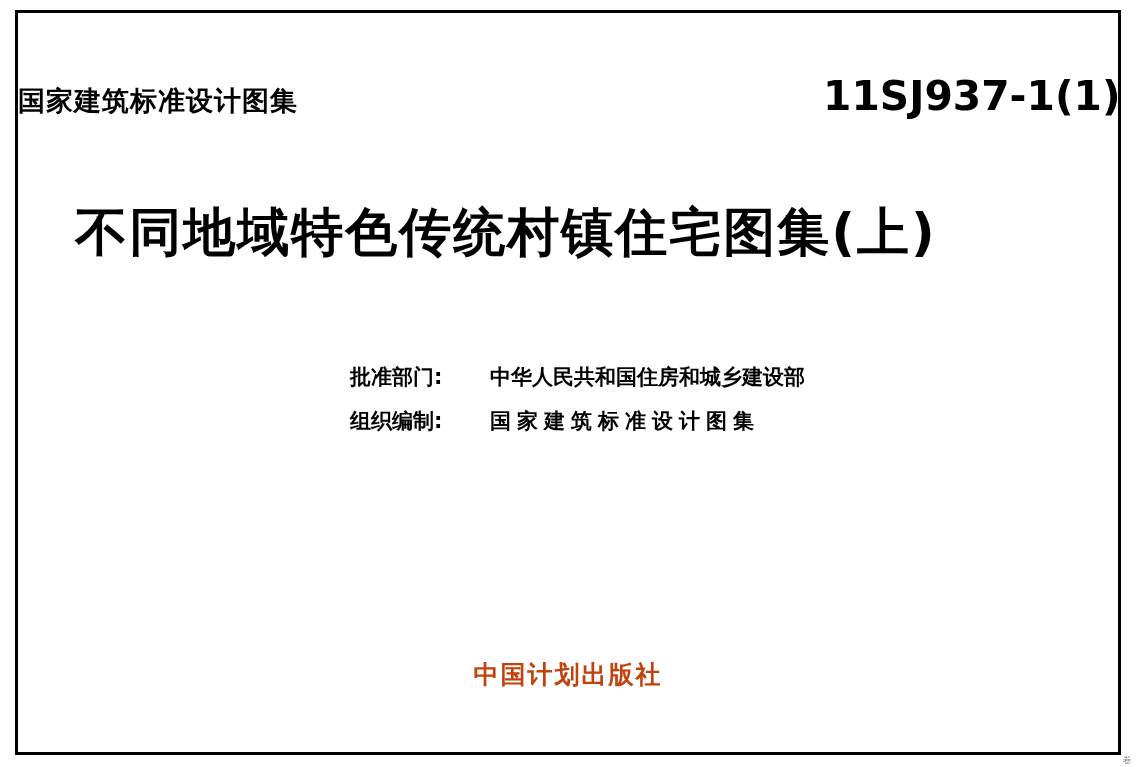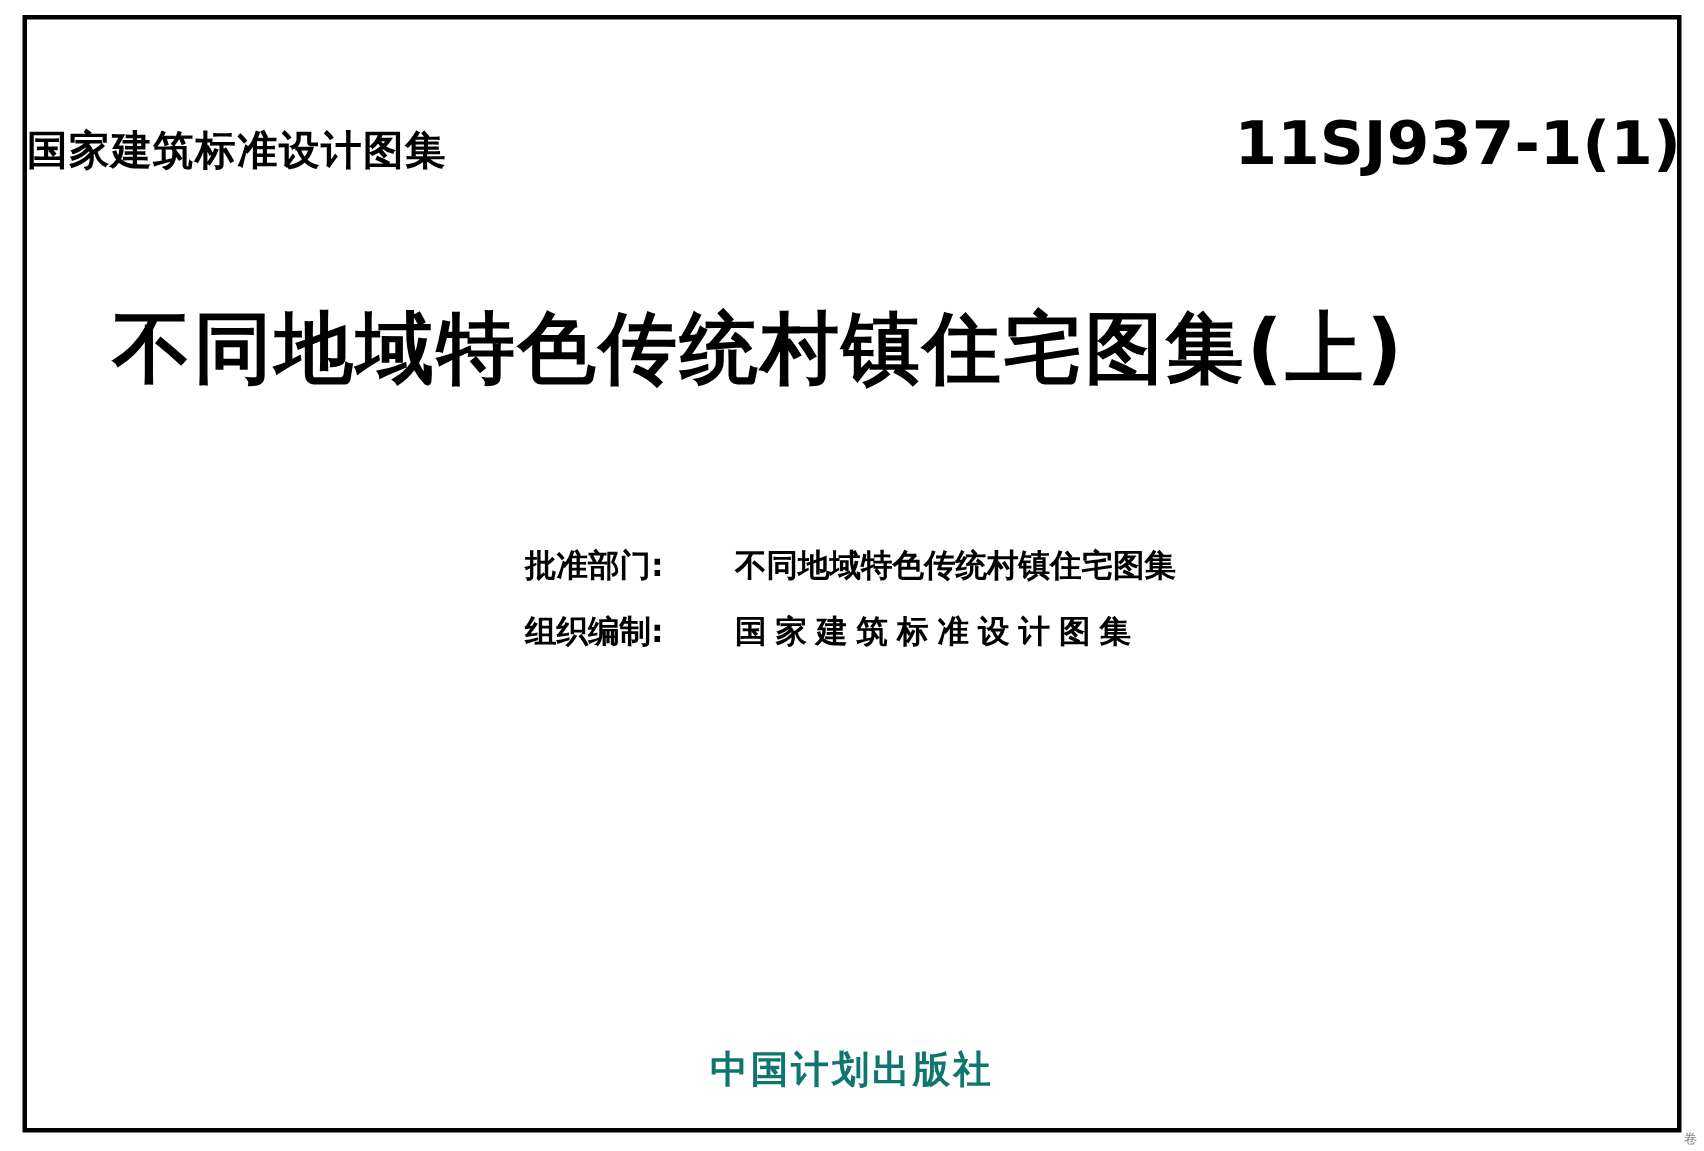--- a/index.html
+++ b/index.html
@@ -113,23 +113,22 @@
   .publisher {
     position: absolute;
     top: 645px;
     left: 0;
     width: 1100px;
     text-align: center;
     font-family: "DejaVu Sans", "Liberation Sans", sans-serif;
     font-size: 25px;
     font-weight: bold;
     letter-spacing: 2px;
-    color: #0f766e;
+    color: #c2410c;
     white-space: nowrap;
-    margin-top: 38px;
   }
 
   
   .corner-mark {
     position: absolute;
     right: 2px;
     bottom: 2px;
     width: 14px;
     font-family: "DejaVu Sans", sans-serif;
     font-size: 9px;
@@ -149,21 +148,21 @@
     <div class="header-row">
       <span class="series-name">国家建筑标准设计图集</span>
       <span class="atlas-code">11SJ937-1(1)</span>
     </div>
 
     <div class="main-title">不同地域特色传统村镇住宅图集(上)</div>
 
     <div class="credits">
       <div class="credit-row">
         <span class="credit-label">批准部门:</span>
-        <span class="credit-value">不同地域特色传统村镇住宅图集</span>
+        <span class="credit-value">中华人民共和国住房和城乡建设部</span>
       </div>
       <div class="credit-row">
         <span class="credit-label">组织编制:</span>
         <span class="credit-value spaced">国家建筑标准设计图集</span>
       </div>
     </div>
 
     <div class="publisher">中国计划出版社</div>
 
   </div>

